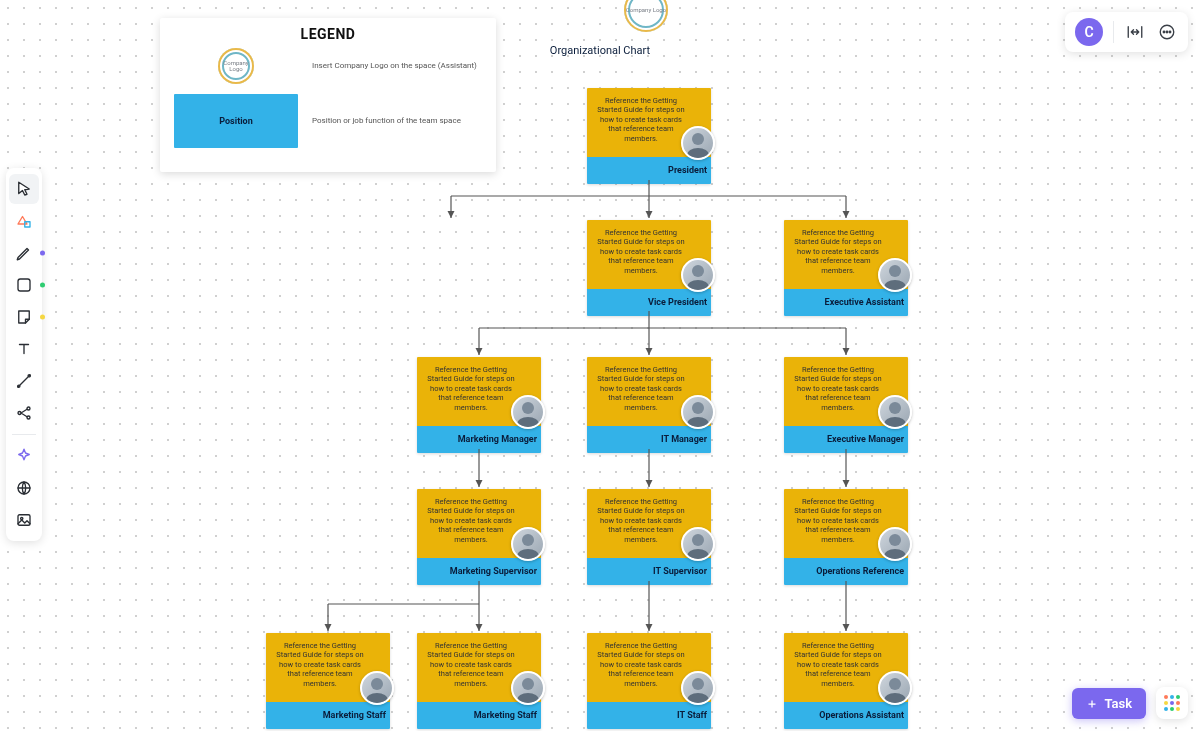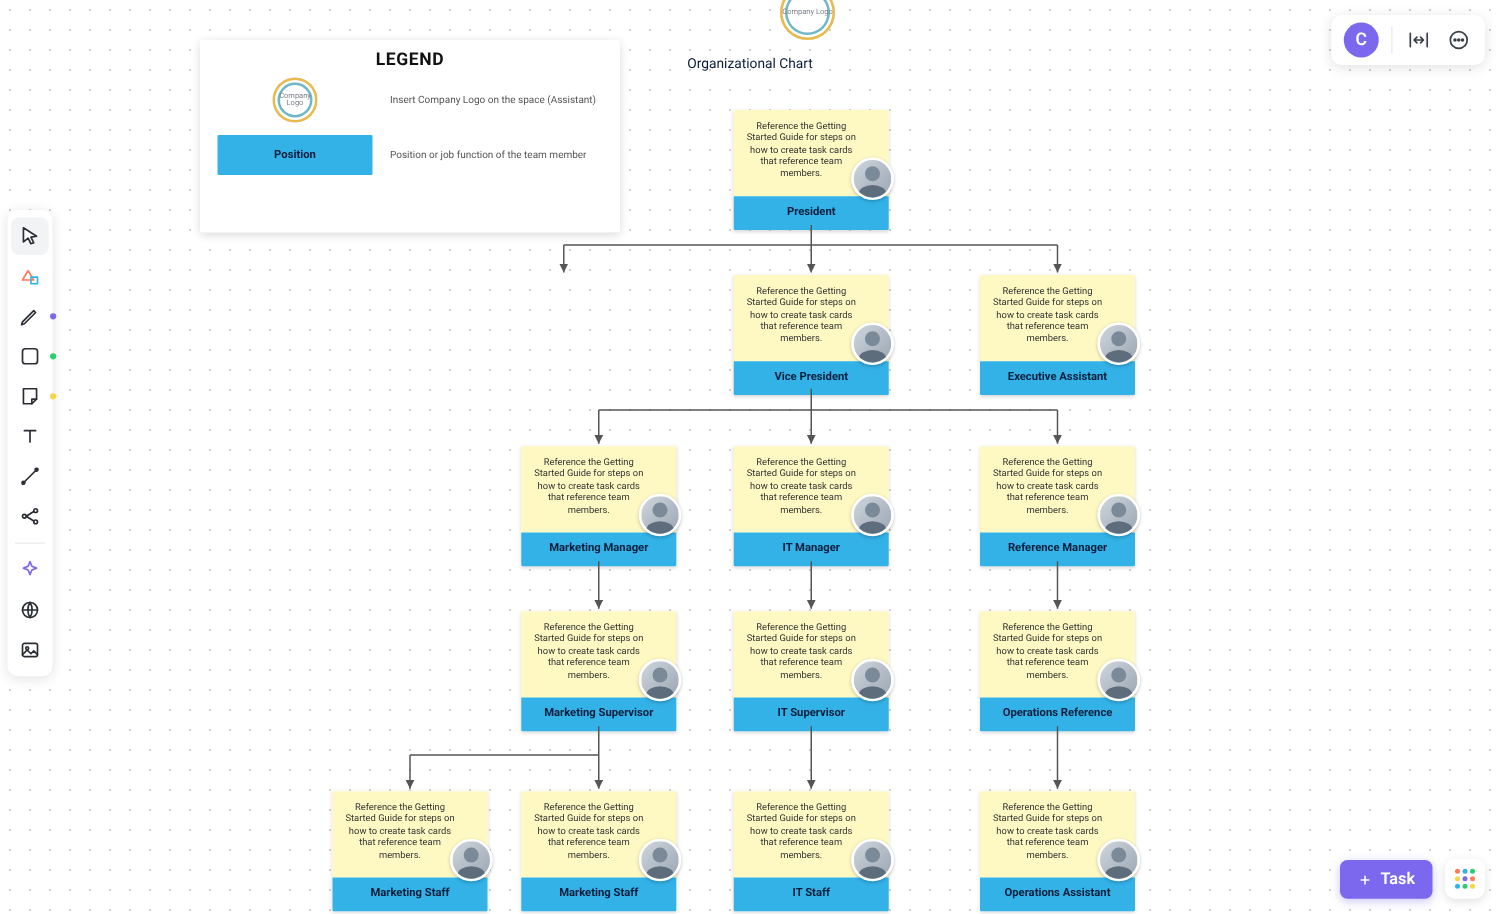--- a/index.html
+++ b/index.html
@@ -22,42 +22,42 @@
   .tb-divider{width:24px;height:1px;background:#e8eaed;margin:4px 0;}
   .dot{position:absolute;right:-6px;top:50%;transform:translateY(-50%);width:5px;height:5px;border-radius:50%;}
   
   .top-right{position:absolute;right:12px;top:12px;display:flex;align-items:center;gap:10px;
     background:#fff;border-radius:8px;padding:6px 10px;box-shadow:0 2px 10px rgba(0,0,0,.12);z-index:20;}
   .avatar-btn{width:28px;height:28px;border-radius:50%;background:#7b68ee;color:#fff;font-weight:600;font-size:14px;display:flex;align-items:center;justify-content:center;}
   .tr-sep{width:1px;height:22px;background:#e8eaed;}
   .tr-icon{width:22px;height:22px;display:flex;align-items:center;justify-content:center;color:#3a3f47;cursor:pointer;}
   .tr-icon svg{width:18px;height:18px;stroke:currentColor;fill:none;stroke-width:1.8;}
   
-  .legend-box{position:absolute;left:160px;top:32px;width:308px;height:138px;background:#fff;border-radius:2px;box-shadow:0 2px 8px rgba(0,0,0,.15);padding:8px 14px;}
+  .legend-box{position:absolute;left:160px;top:18px;width:308px;height:138px;background:#fff;border-radius:2px;box-shadow:0 2px 8px rgba(0,0,0,.15);padding:8px 14px;}
   .legend-title{text-align:center;font-weight:700;font-size:14px;letter-spacing:.5px;color:#111;}
   .legend-row{display:flex;align-items:center;gap:14px;margin-top:6px;}
   .logo-badge{
     width:36px;height:36px;border-radius:50%;display:flex;align-items:center;justify-content:center;
     background:#fff;
     box-shadow:0 0 0 2px #e9b949 inset,0 0 0 4px #fff inset,0 0 0 6px #6fb6c6 inset;
     color:#7a7f87;font-size:6px;line-height:1;text-align:center;
   }
   .legend-desc{font-size:8px;color:#555;line-height:1.25;}
   .legend-pos{display:flex;align-items:center;gap:14px;margin-top:10px;}
-  .pos-chip{background:#33b2e8;color:#0a1d3b;font-size:9px;font-weight:700;display:flex;align-items:center;justify-content:center;width:124px;height:32px;border-radius:1px;}
+  .pos-chip{background:#33b2e8;color:#0a1d3b;font-size:9px;font-weight:700;display:flex;align-items:center;justify-content:center;width:124px;height:54px;border-radius:1px;}
   
   .company-logo{position:absolute;left:624px;top:-12px;}
   .company-header{position:absolute;left:0;right:0;top:42px;text-align:center;}
   .company-name{font-weight:800;font-size:14px;color:#0a1d3b;}
   .company-sub{font-size:11px;color:#0a1d3b;margin-top:2px;}
   
   .org{position:absolute;}
   .node{width:124px;border-radius:1px;box-shadow:0 1px 3px rgba(0,0,0,.15);overflow:visible;font-size:7.5px;line-height:1.25;}
-  .node .desc{background:#fef9c3;padding:8px 24px 14px 8px;color:#333;text-align:center;border-top-left-radius:1px;border-top-right-radius:1px;}
-  .node .role{background:#33b2e8;color:#0a1d3b;font-weight:700;font-size:9px;text-align:center;padding:8px 4px;border-bottom-left-radius:1px;border-bottom-right-radius:1px;}
+  .node .desc{background:#eab308;padding:8px 24px 14px 8px;color:#333;text-align:center;border-top-left-radius:1px;border-top-right-radius:1px;}
+  .node .role{background:#33b2e8;color:#0a1d3b;font-weight:700;font-size:9px;text-align:right;padding:8px 4px;border-bottom-left-radius:1px;border-bottom-right-radius:1px;}
   .node .avatar{
     position:absolute;right:-4px;top:38px;width:30px;height:30px;border-radius:50%;
     background:linear-gradient(135deg,#cfd6dd,#9aa6b2);border:2px solid #fff;box-shadow:0 1px 3px rgba(0,0,0,.25);
     display:flex;align-items:flex-end;justify-content:center;overflow:hidden;
   }
   .node .avatar::before{content:"";width:12px;height:12px;border-radius:50%;background:#7b8a99;position:absolute;top:5px;}
   .node .avatar::after{content:"";width:22px;height:14px;border-radius:50% 50% 0 0;background:#5e6d7c;position:absolute;bottom:-4px;}
   
   svg.connectors{position:absolute;inset:0;width:1200px;height:731px;pointer-events:none;z-index:1;}
   svg.connectors line,svg.connectors path{stroke:#555;stroke-width:1.2;fill:none;}
@@ -202,21 +202,21 @@
 <div class="legend-box">
   <div class="legend-title">LEGEND</div>
   <div class="legend-row">
     <div style="width:124px;display:flex;justify-content:center;">
       <div class="logo-badge">Company Logo</div>
     </div>
     <div class="legend-desc">Insert Company Logo on the space (Assistant)</div>
   </div>
   <div class="legend-pos">
     <div class="pos-chip">Position</div>
-    <div class="legend-desc">Position or job function of the team member</div>
+    <div class="legend-desc">Position or job function of the team space</div>
   </div>
 </div>
 
 <div class="company-logo">
   <div class="logo-badge" style="width:44px;height:44px;">Company Logo</div>
 </div>
 <div class="company-header">
   <div class="company-sub">Organizational Chart</div>
 </div>
 
@@ -254,21 +254,21 @@
     <div class="node">
       <div class="desc">Reference the Getting Started Guide for steps on how to create task cards that reference team members.</div>
       <div class="avatar"></div>
       <div class="role">IT Manager</div>
     </div>
   </div>
 <div class="org" style="left:784px;top:357px;">
     <div class="node">
       <div class="desc">Reference the Getting Started Guide for steps on how to create task cards that reference team members.</div>
       <div class="avatar"></div>
-      <div class="role">Reference Manager</div>
+      <div class="role">Executive Manager</div>
     </div>
   </div>
 
 <div class="org" style="left:417px;top:489px;">
     <div class="node">
       <div class="desc">Reference the Getting Started Guide for steps on how to create task cards that reference team members.</div>
       <div class="avatar"></div>
       <div class="role">Marketing Supervisor</div>
     </div>
   </div>

